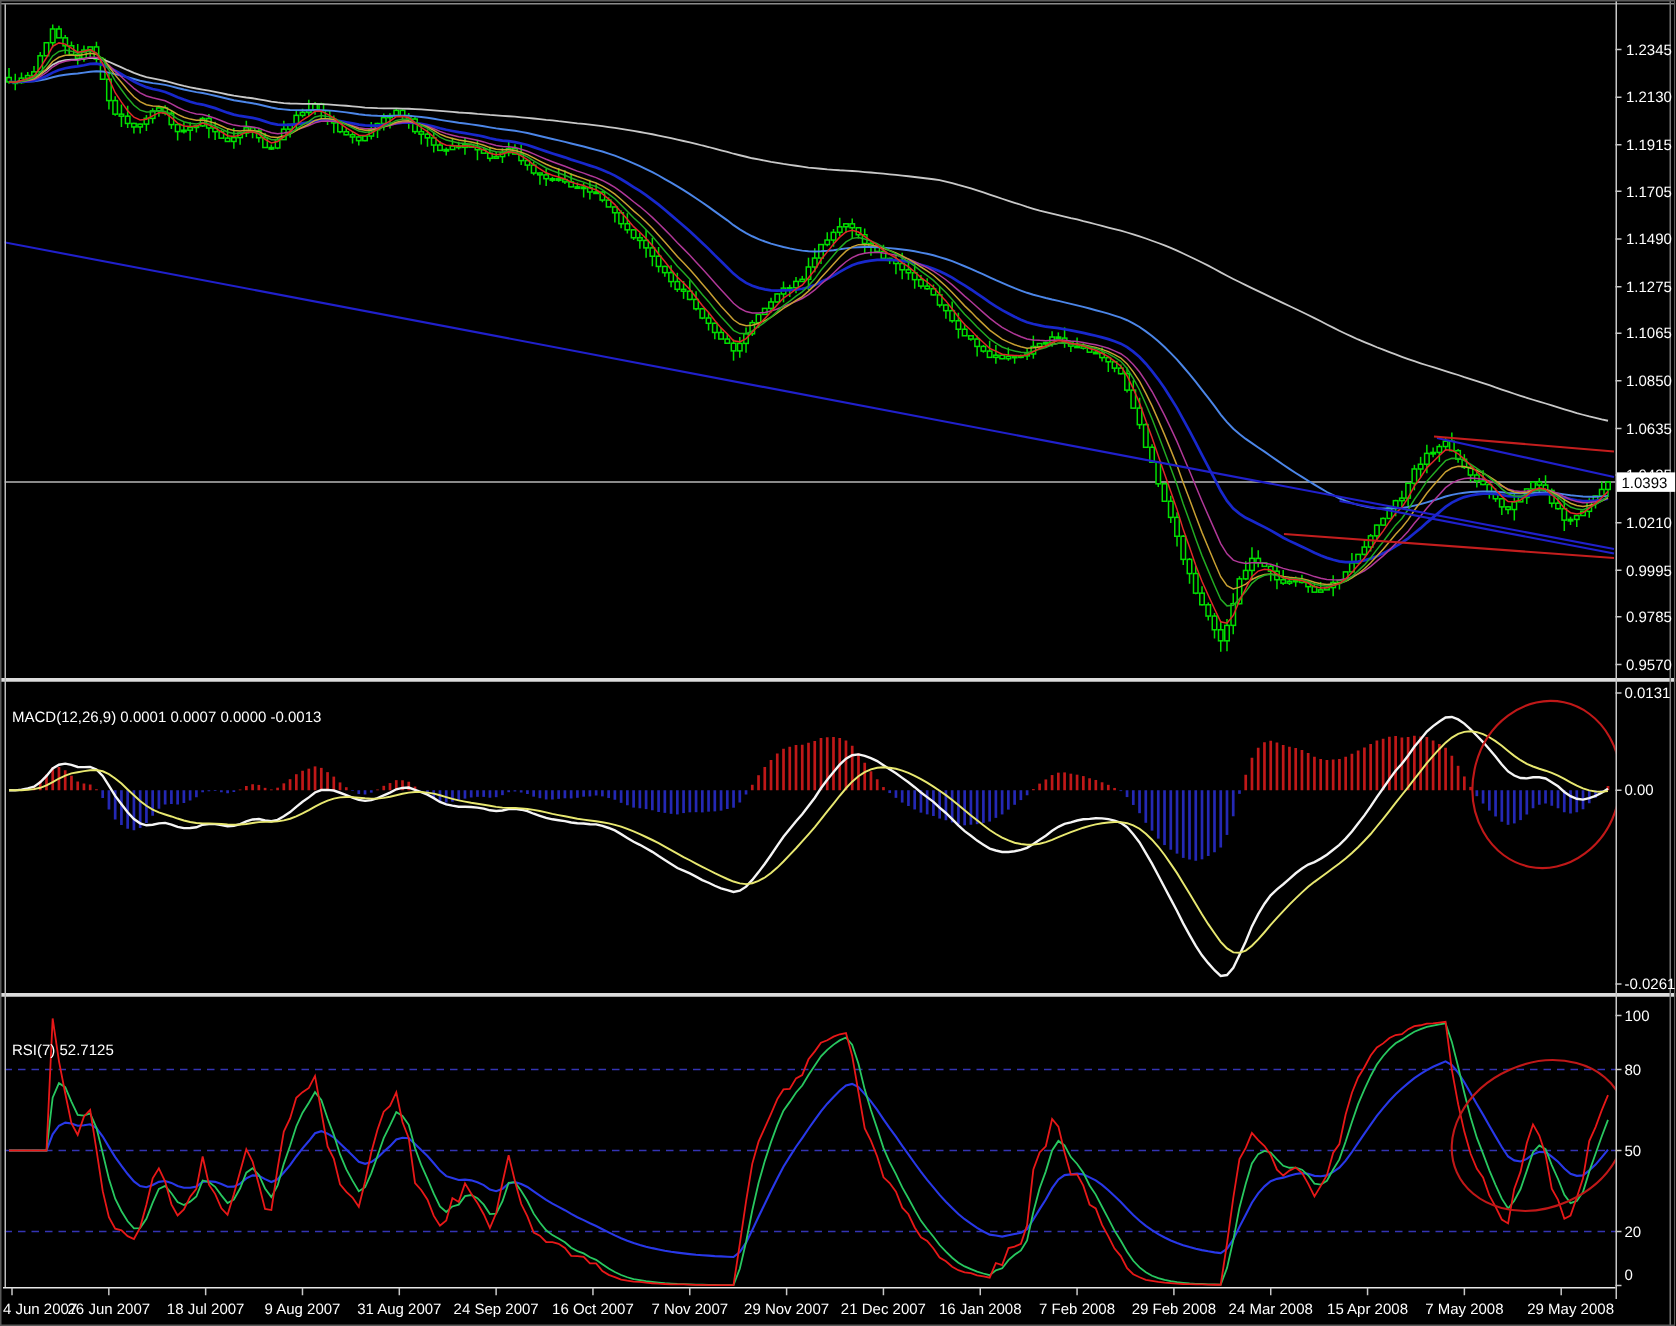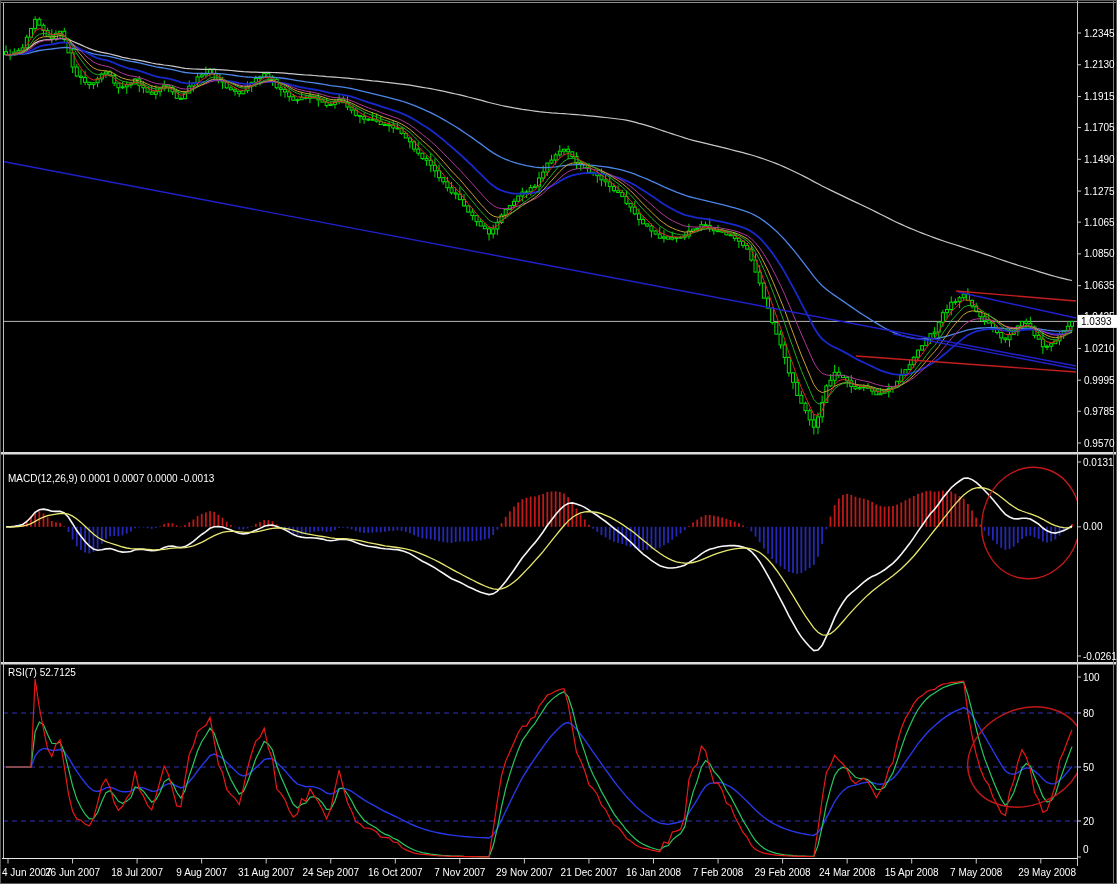--- a/index.html
+++ b/index.html
@@ -913,14 +913,14 @@
         <text x="847.15" y="876" text-anchor="middle">24 Mar 2008</text>
         <line x1="911.6999999999999" y1="858.5" x2="911.6999999999999" y2="863.5" stroke="#C8C8C8"></line>
         <text x="911.6999999999999" y="876" text-anchor="middle">15 Apr 2008</text>
         <line x1="976.25" y1="858.5" x2="976.25" y2="863.5" stroke="#C8C8C8"></line>
         <text x="976.25" y="876" text-anchor="middle">7 May 2008</text>
         <line x1="1040.8" y1="858.5" x2="1040.8" y2="863.5" stroke="#C8C8C8"></line>
         <text x="1076" y="876" text-anchor="end">29 May 2008</text>
       </g>
     </svg>
   <div class="panel-label" style="top:458px">MACD(12,26,9) 0.0001 0.0007 0.0000 -0.0013</div>
-  <div class="panel-label" style="top:652px">RSI(7) 52.7125</div>
+  <div class="panel-label" style="top:680px">RSI(7) 52.7125</div>
 </div>
 
 </body></html>

